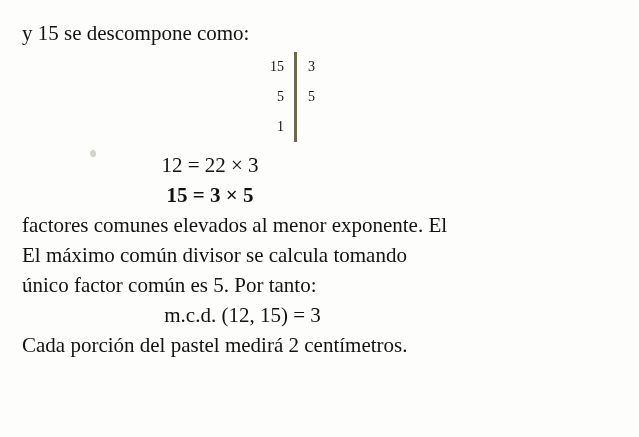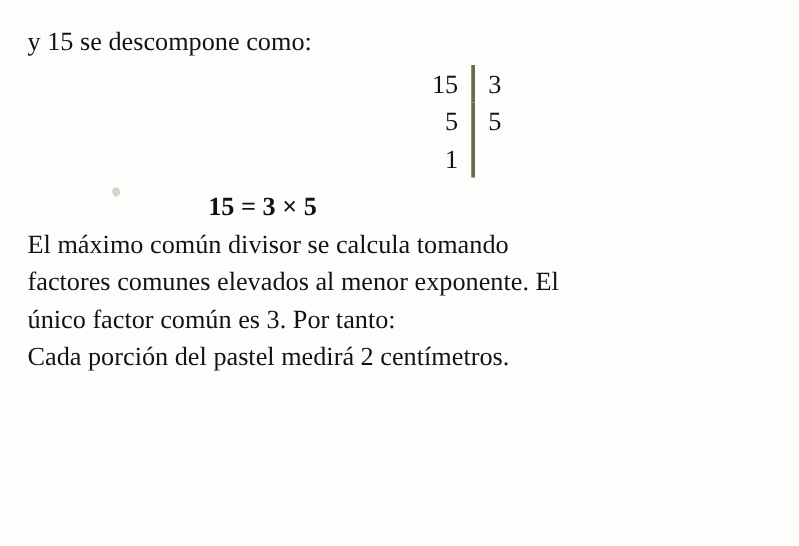--- a/index.html
+++ b/index.html
@@ -29,22 +29,22 @@
   .intro {
     margin-bottom: 4px;
   }
   .division-block {
     margin: 4px 0 8px 0;
     position: relative;
     height: 90px;
   }
   .div-row {
     display: flex;
-    justify-content: center;
-    font-size: 21px;
+    justify-content: flex-start;
+    font-size: 14px;
     line-height: 30px;
     height: 30px;
   }
   .div-left {
     width: 272px;
     text-align: right;
     padding-right: 10px;
     box-sizing: border-box;
   }
   .div-bar {
@@ -104,22 +104,24 @@
     </div>
 
     <div class="div-row">
       <span class="div-left">1</span>
       <span class="div-bar" style="background: rgb(107, 107, 69);"></span>
       <span class="div-right"></span>
     </div>
   </div>
 
 
+  <div class="eq-line eq-indent-1">12 = 22 × 3</div>
   <div class="eq-line eq-indent-2">15 = 3 × 5</div>
 
+  <div class="para">factores comunes elevados al menor exponente. El</div>
   <div class="para">El máximo común divisor se calcula tomando</div>
-  <div class="para">factores comunes elevados al menor exponente. El</div>
-  <div class="para">único factor común es 3. Por tanto:</div>
+  <div class="para">único factor común es 5. Por tanto:</div>
 
+  <div class="eq-line eq-indent-3">m.c.d. (12, 15) = 3</div>
 
   <div class="para">Cada porción del pastel medirá 2 centímetros.</div>
 
 </div>
 
 </body></html>

